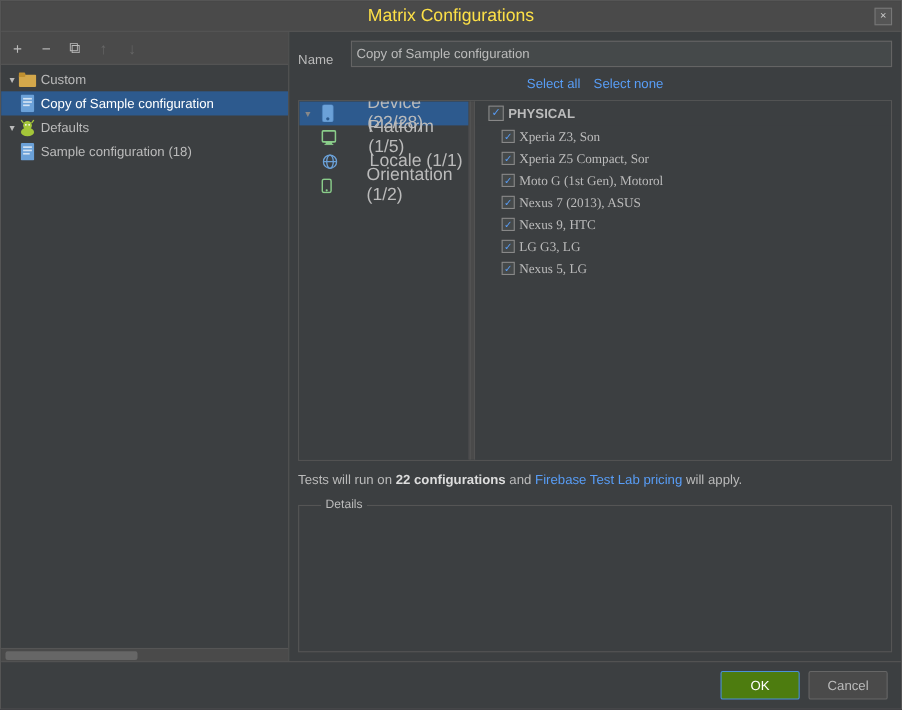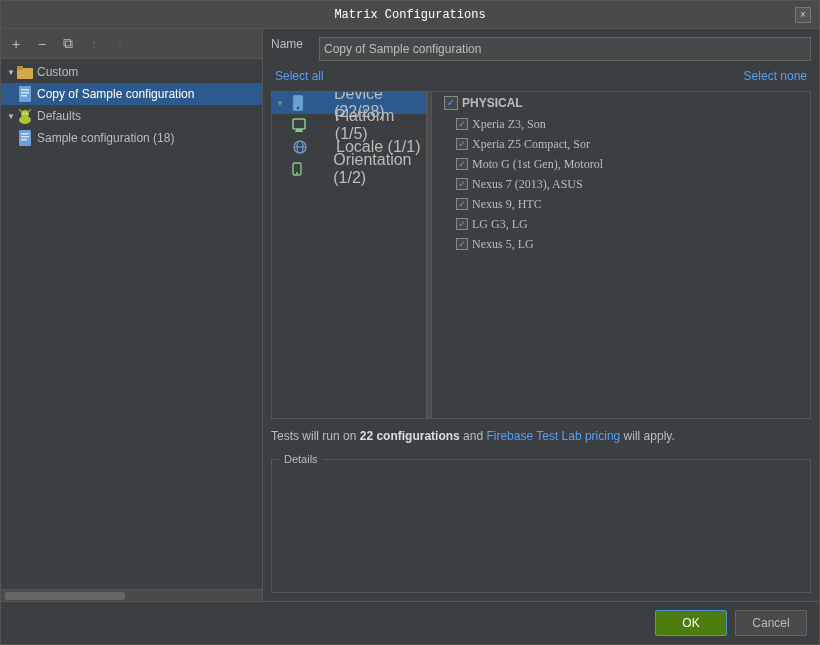--- a/index.html
+++ b/index.html
@@ -26,23 +26,22 @@
       background: #4a4a4a;
       height: 28px;
       display: flex;
       align-items: center;
       justify-content: center;
       border-bottom: 1px solid #555555;
       position: relative;
       flex-shrink: 0;
     }
     .title-bar-text {
-      color: #ffffff;
-      font-size: 12px;
-      font-family: Liberation Mono, monospace;
+      color: #fde047;
+      font-size: 16px;
     }
     .close-btn {
       position: absolute;
       right: 8px;
       top: 50%;
       transform: translateY(-50%);
       width: 16px;
       height: 16px;
       background: #555;
       border: 1px solid #777;
@@ -149,21 +148,21 @@
     
     .right-panel {
       flex: 1;
       display: flex;
       flex-direction: column;
       padding: 8px;
       gap: 6px;
     }
     .name-row {
       display: flex;
-      align-items: flex-start;
+      align-items: flex-end;
       gap: 8px;
       flex-shrink: 0;
     }
     .name-label {
       font-size: 12px;
       color: #bbbbbb;
       width: 40px;
       flex-shrink: 0;
     }
     .name-input {
@@ -171,21 +170,21 @@
       height: 24px;
       background: #45494a;
       border: 1px solid #646464;
       color: #bbbbbb;
       font-size: 12px;
       padding: 0 4px;
       outline: none;
     }
     .select-links-row {
       display: flex;
-      justify-content: space-between;
+      justify-content: center;
       gap: 4px;
       flex-shrink: 0;
     }
     .select-link {
       color: #589df6;
       cursor: pointer;
       font-size: 12px;
       text-decoration: none;
       padding: 2px 4px;
     }
@@ -313,21 +312,21 @@
     .details-group {
       border: 1px solid #555;
       padding: 4px;
       flex-shrink: 0;
       height: 140px;
     }
     .details-legend {
       font-size: 11px;
       color: #bbbbbb;
       padding: 0 4px;
-      margin-left: 4px;
+      margin-left: 16px;
     }
     .details-content {
       height: 100%;
       background: #2b2b2b;
     }
 
     
     .footer {
       display: flex;
       justify-content: flex-end;

